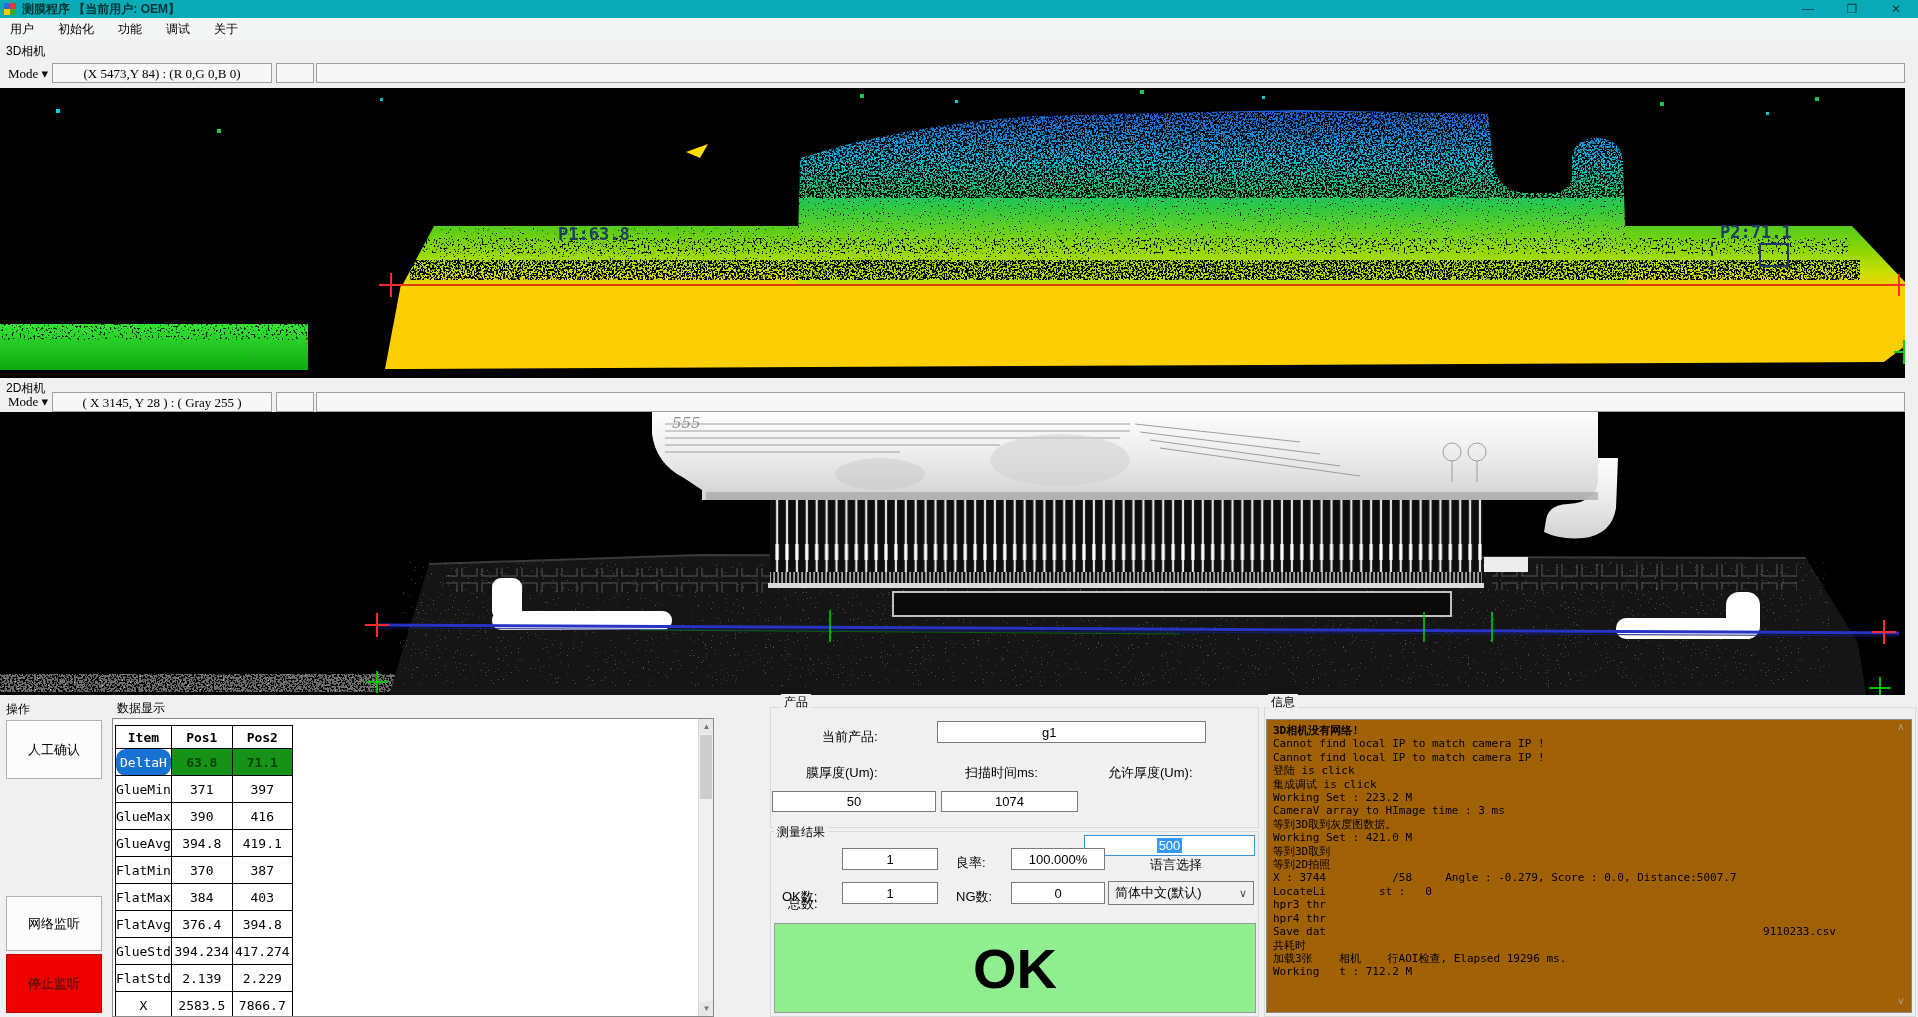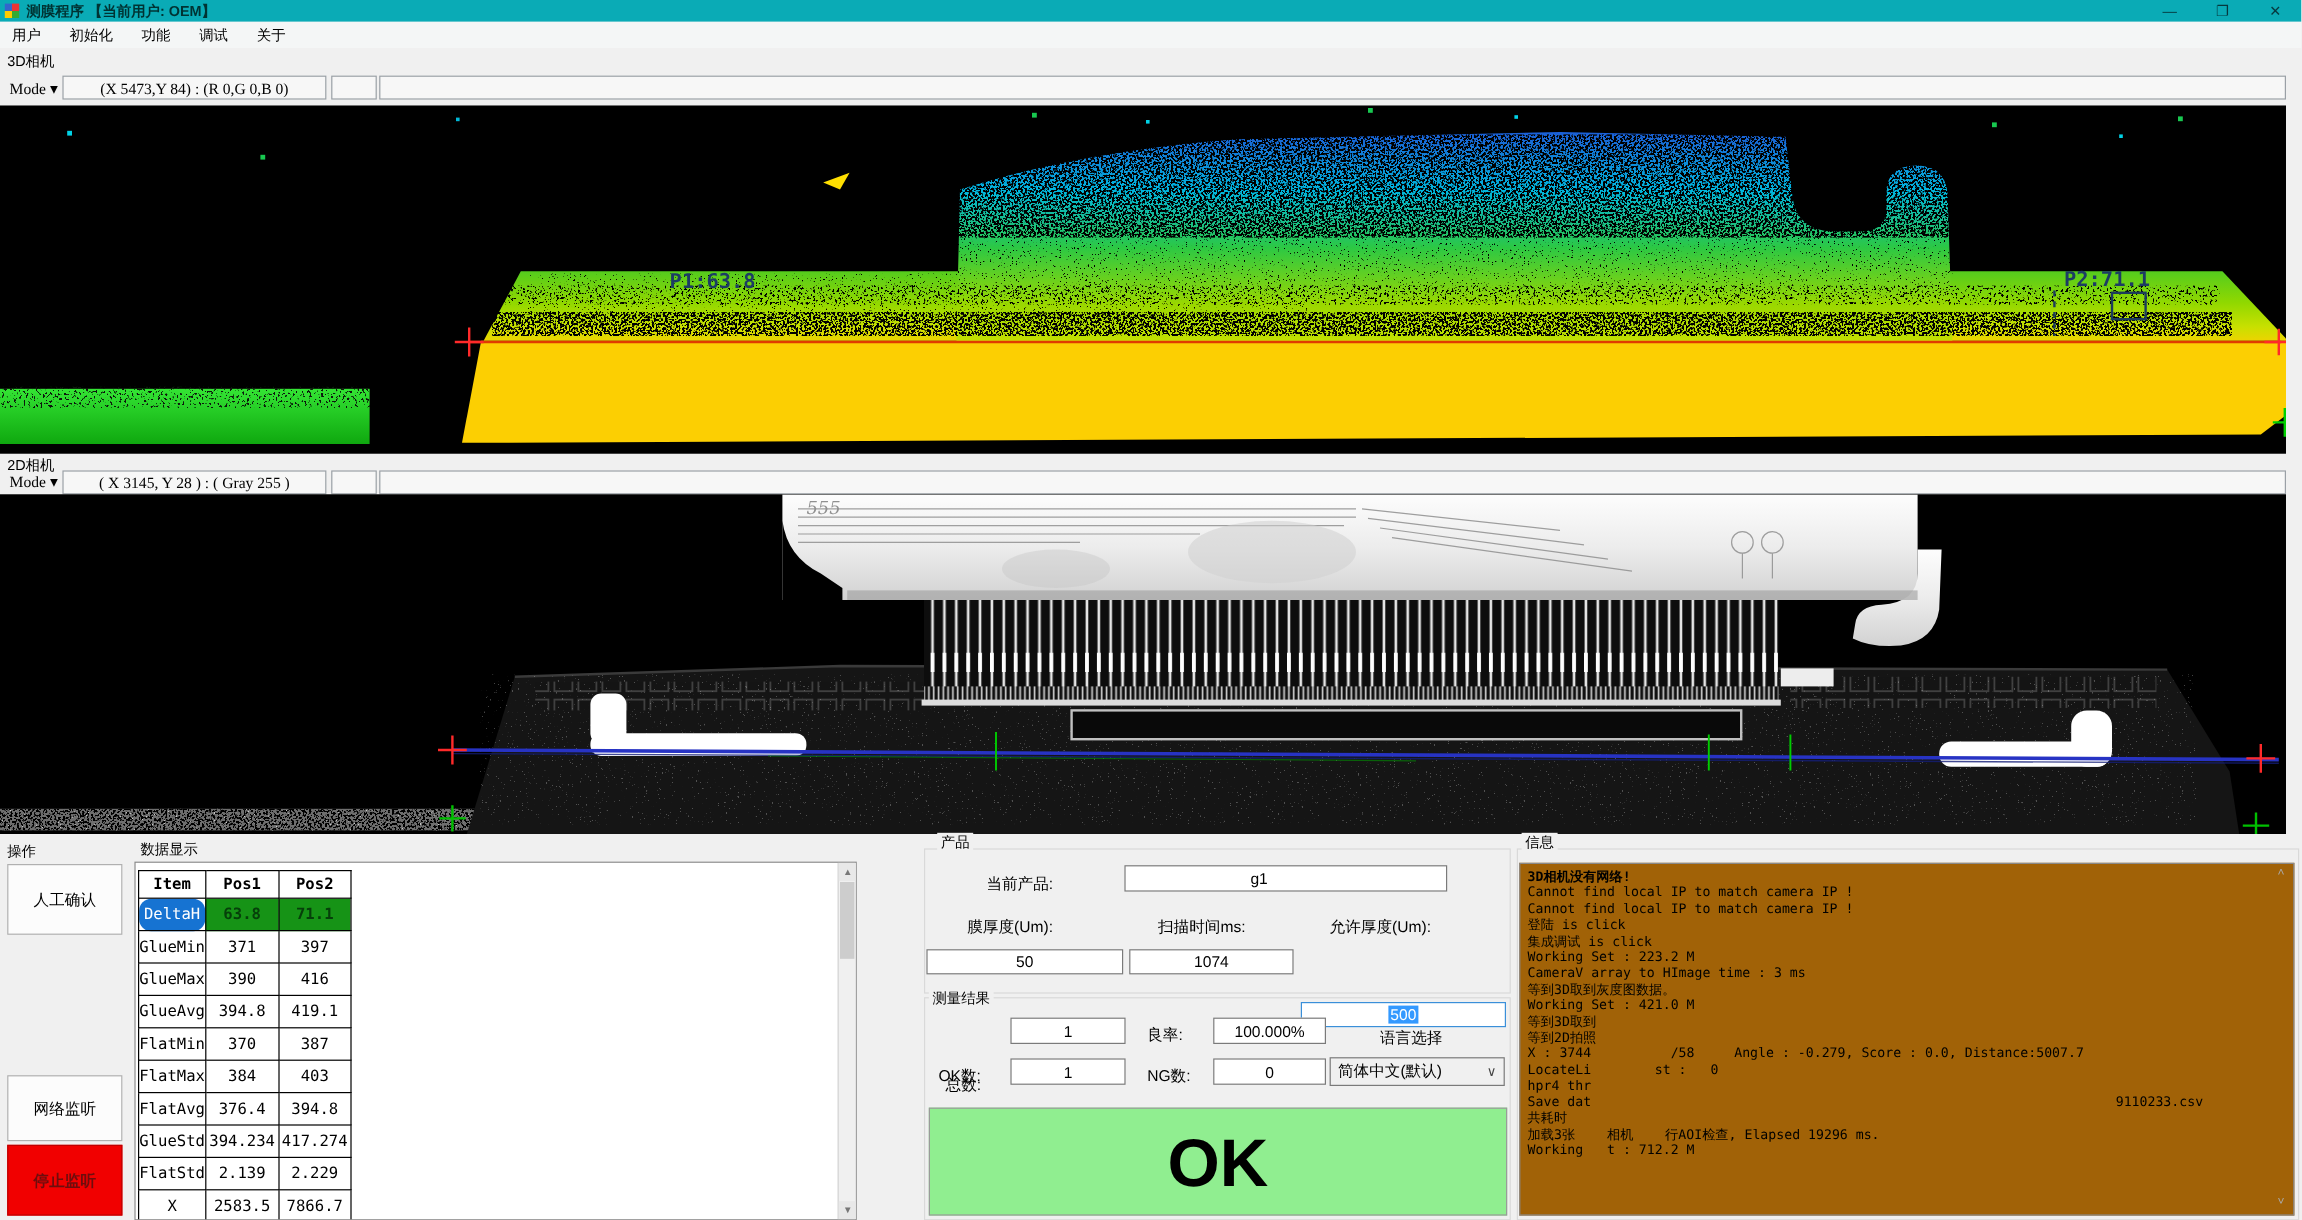--- a/index.html
+++ b/index.html
@@ -391,20 +391,21 @@
     <div class="log-line">登陆 is click</div>
     <div class="log-line">集成调试 is click</div>
     <div class="log-line">Working Set : 223.2 M</div>
     <div class="log-line">CameraV array to HImage time : 3 ms</div>
     <div class="log-line">等到3D取到灰度图数据。</div>
     <div class="log-line">Working Set : 421.0 M</div>
     <div class="log-line">等到3D取到</div>
     <div class="log-line">等到2D拍照</div>
     <div class="log-line">X : 3744          /58     Angle : -0.279, Score : 0.0, Distance:5007.7</div>
     <div class="log-line">LocateLi        st :   0</div>
+    <div class="log-line">hpr3 thr</div>
     <div class="log-line">hpr4 thr</div>
     <div class="log-line">Save dat                                                                  9110233.csv</div>
     <div class="log-line">共耗时</div>
     <div class="log-line">加载3张    相机    行AOI检查, Elapsed 19296 ms.</div>
     <div class="log-line">Working   t : 712.2 M</div>
   </div>
   <div class="chev-lite" style="left:1898px;top:722px;">˄</div>
   <div class="chev-lite" style="left:1898px;top:996px;">˅</div>
 
 </div>

